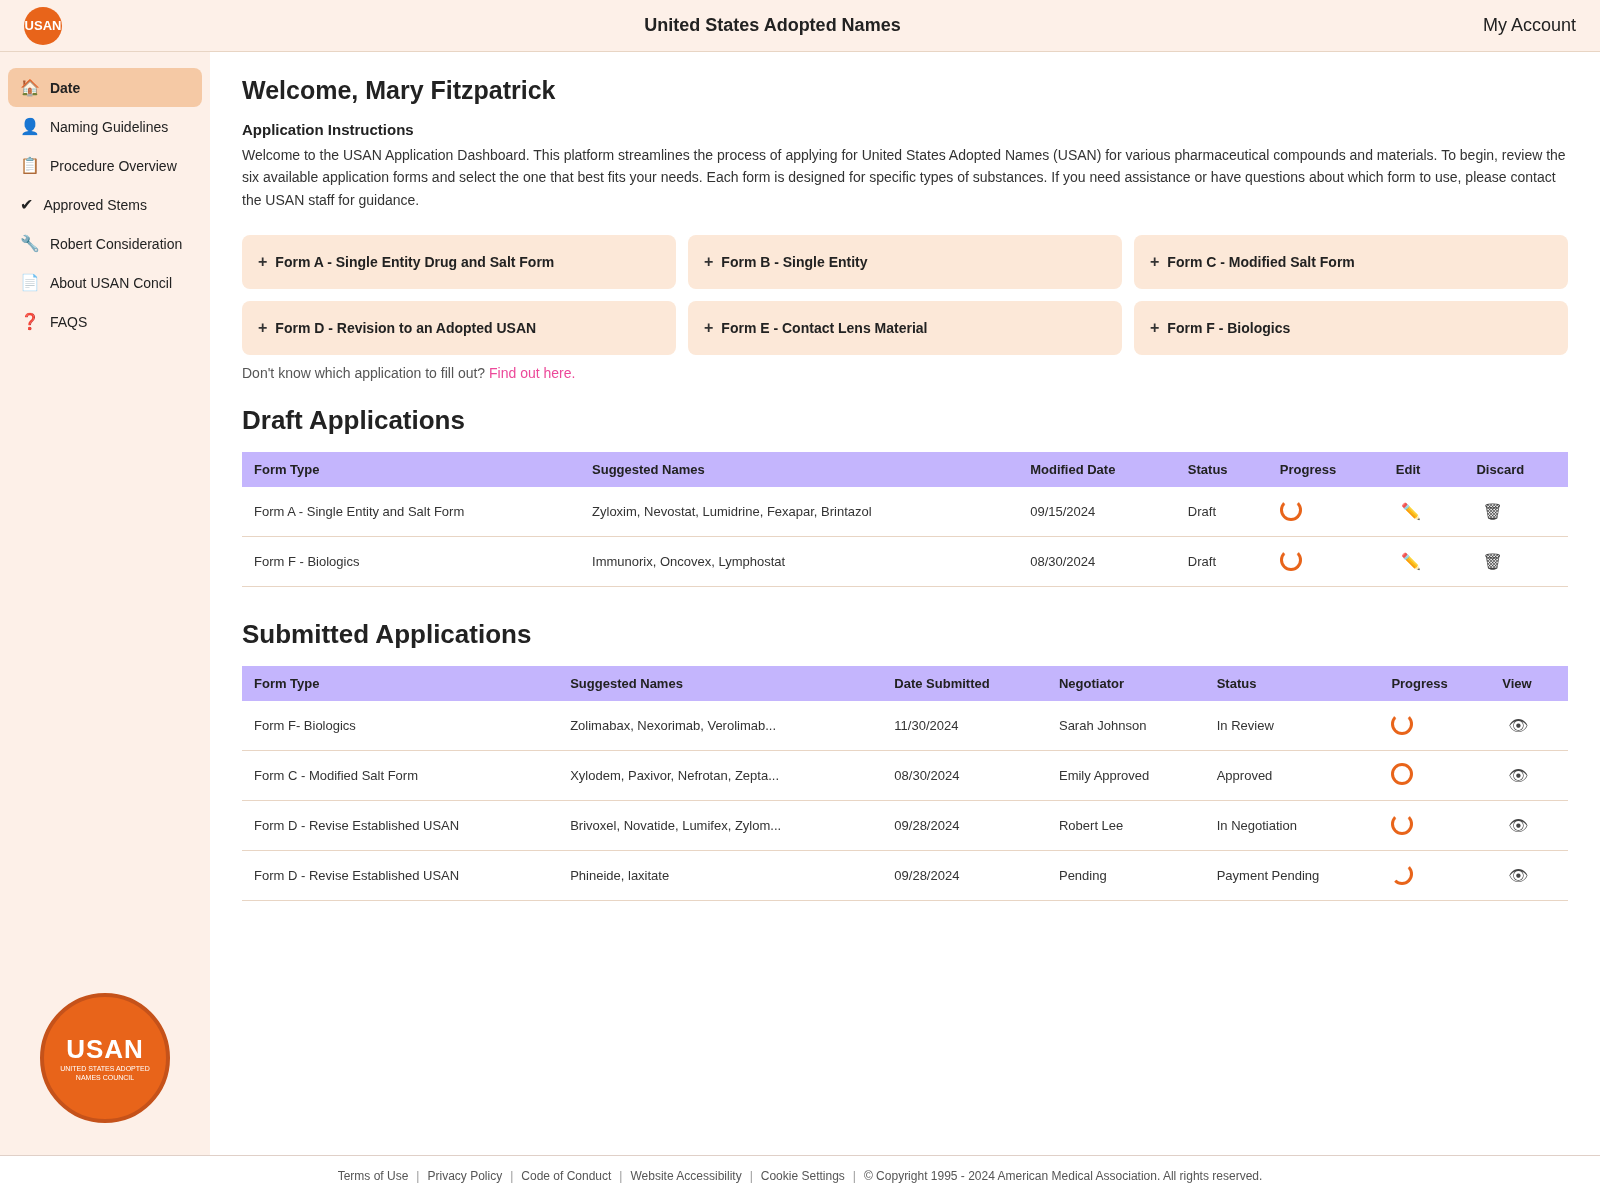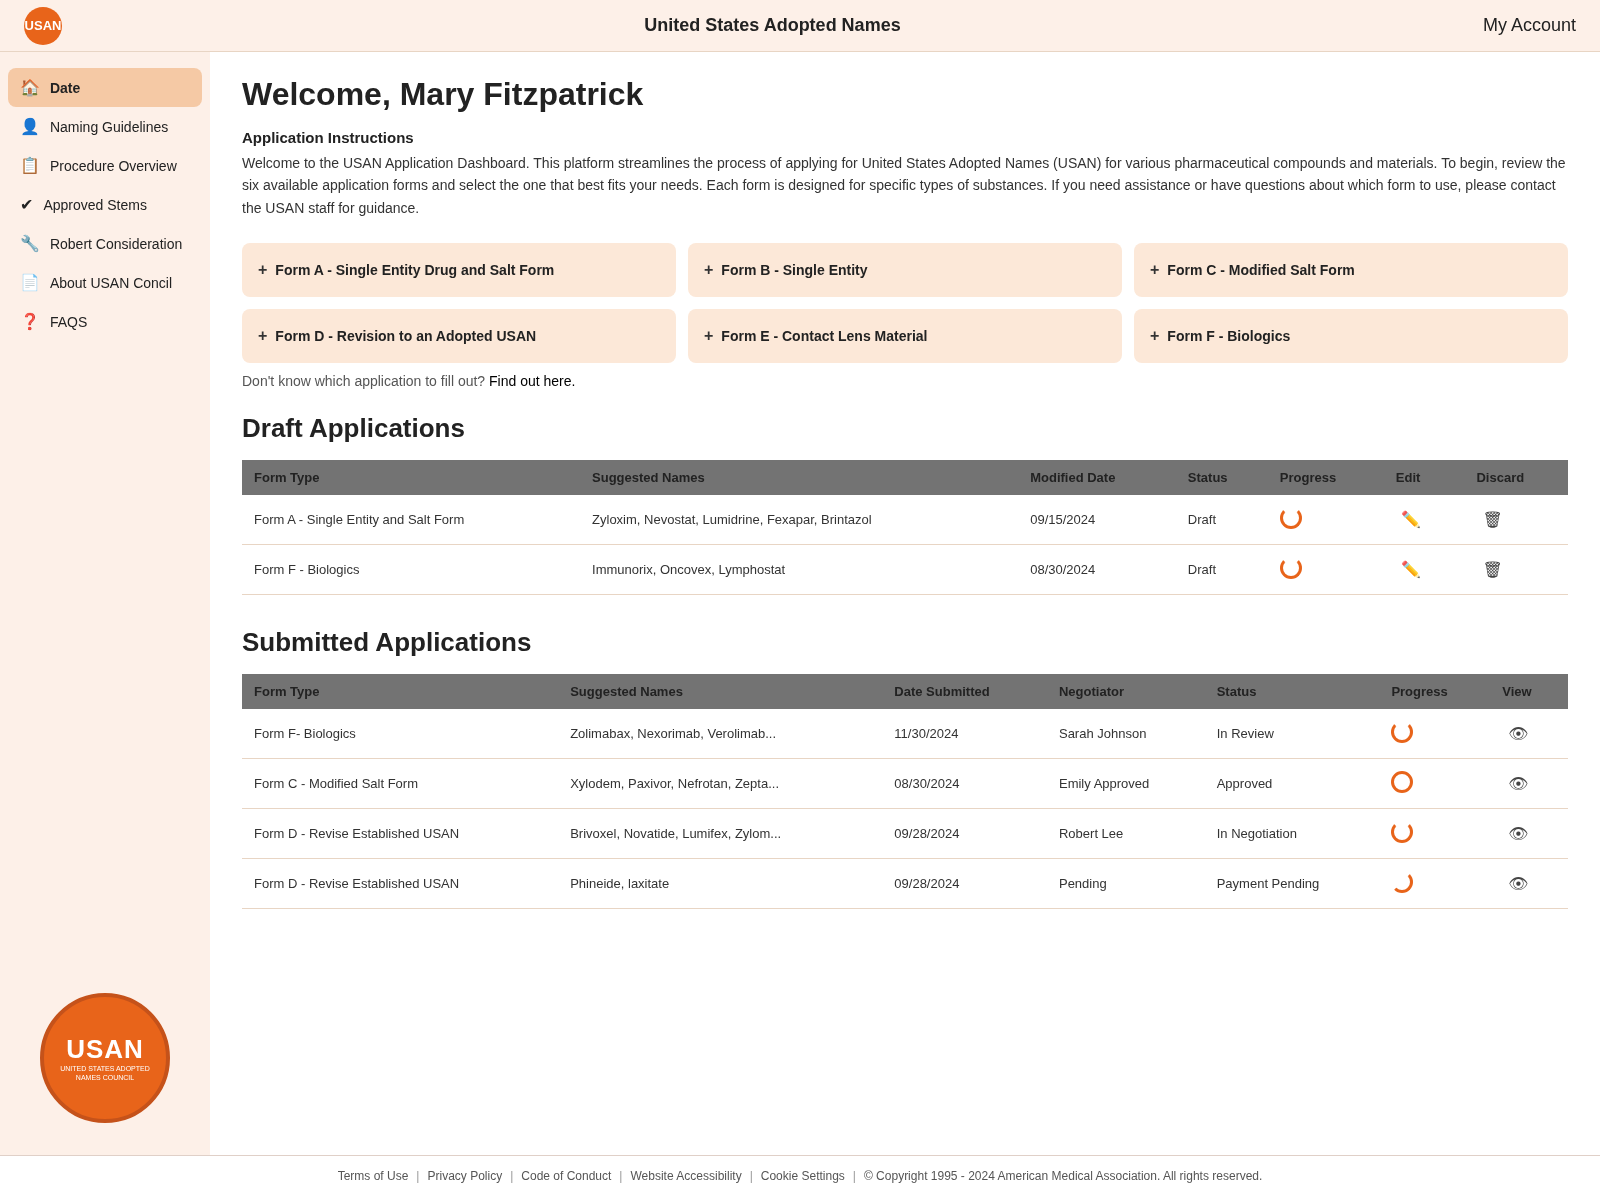--- a/index.html
+++ b/index.html
@@ -45,21 +45,21 @@
       flex-direction: column; color: #fff; font-size: 11px;
       text-align: center; line-height: 1.2; font-weight: bold;
       border: 4px solid #c5521a; position: relative; overflow: hidden;
     }
     .logo-circle .usan-text { font-size: 26px; font-weight: 900; letter-spacing: 1px; }
     .logo-circle .usan-sub { font-size: 7px; font-weight: normal; max-width: 100px; }
 
     
     .main-content { flex: 1; padding: 24px 32px; overflow-y: auto; background: #fff; }
 
-    .welcome-title { font-size: 32px; font-weight: bold; margin-bottom: 16px; }
+    .welcome-title { font-size: 25px; font-weight: bold; margin-bottom: 16px; }
     .app-instructions-title { font-weight: bold; margin-bottom: 6px; font-size: 15px; }
     .app-instructions-text { color: #333; line-height: 1.6; font-size: 14px; margin-bottom: 24px; }
 
     .section-title { font-size: 26px; font-weight: bold; margin-bottom: 16px; }
 
     
     .form-buttons-grid {
       display: grid; grid-template-columns: 1fr 1fr 1fr; gap: 12px; margin-bottom: 8px;
     }
     .form-btn {
@@ -67,26 +67,26 @@
       padding: 18px 16px; text-align: left; cursor: pointer;
       font-size: 14px; font-weight: 600; color: #222;
       display: flex; align-items: center; gap: 8px;
       transition: background 0.15s;
     }
     .form-btn .plus-icon { font-size: 16px; font-weight: bold; color: #333; }
 
     .find-out {
       font-size: 14px; color: #555; margin-bottom: 24px; margin-top: 10px;
     }
-    .find-out a { color: #000000; text-decoration: none; }
+    .find-out a { color: #ec4899; text-decoration: none; }
 
     
     .table-section { margin-bottom: 32px; }
     table { width: 100%; border-collapse: collapse; background: #fff; }
-    thead tr { background: #737373; }
+    thead tr { background: #c4b5fd; }
     thead th { padding: 10px 12px; text-align: left; font-weight: bold; font-size: 13px; color: #222; }
     tbody tr { border-bottom: 1px solid #e8d5c4; }
     tbody td { padding: 12px; font-size: 13px; color: #333; }
 
     .progress-circle {
       width: 24px; height: 24px; border-radius: 50%;
       border: 3px solid #e8641a; border-top-color: transparent;
       display: inline-block;
     }
 

